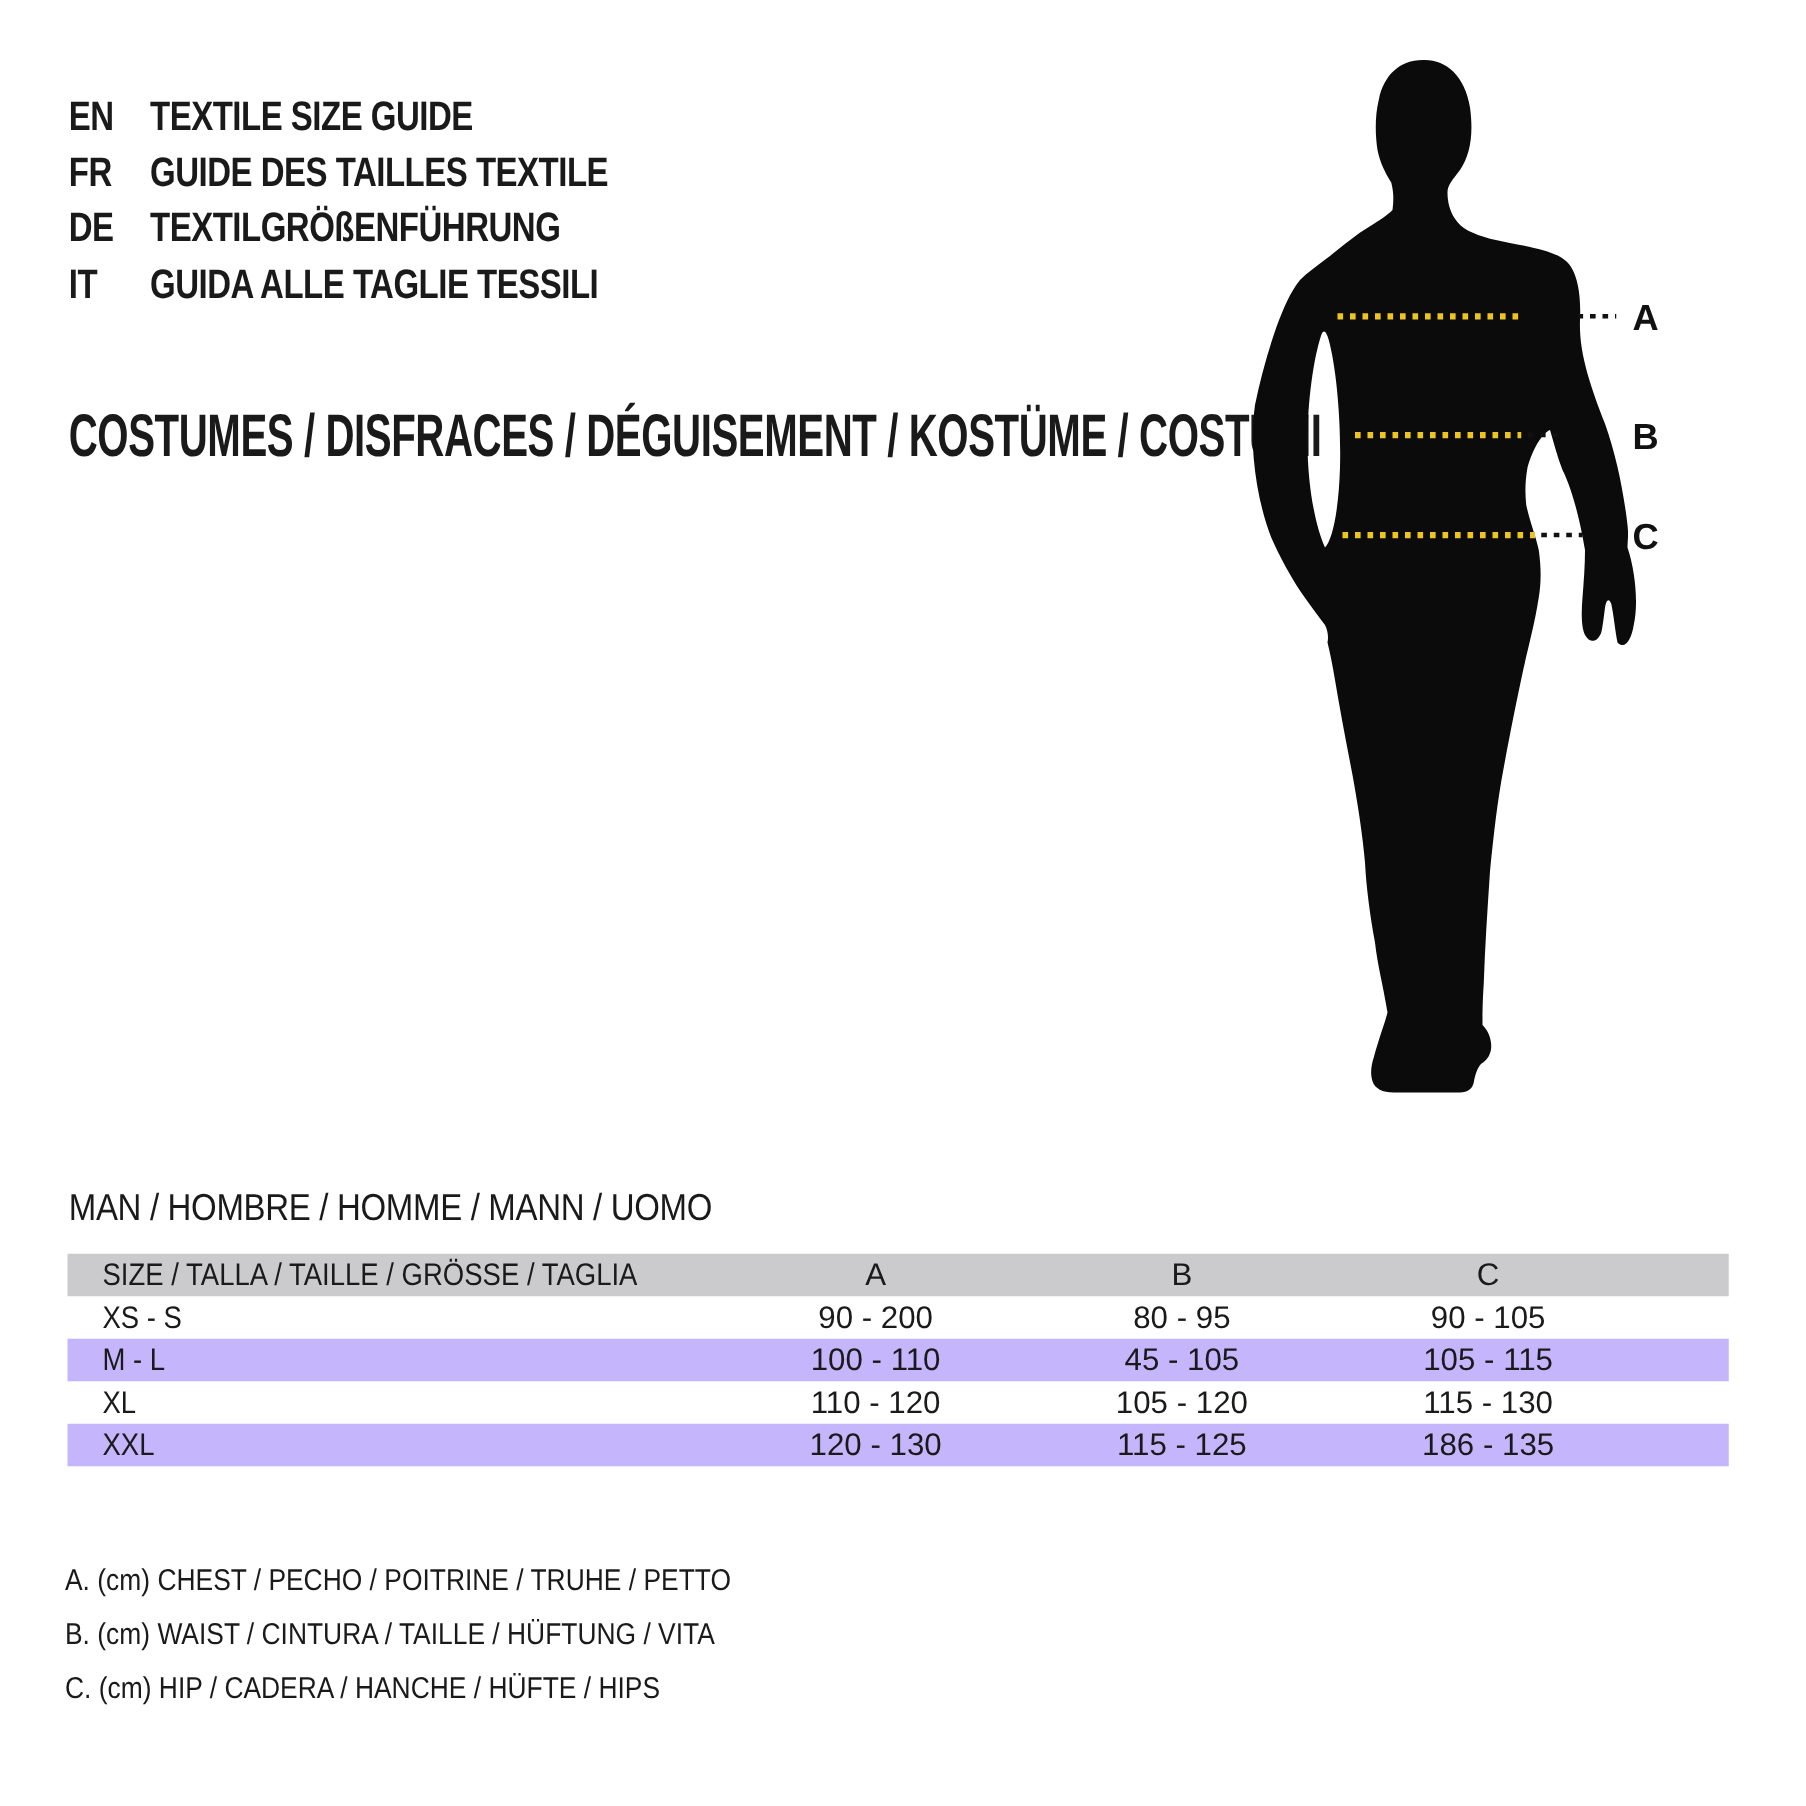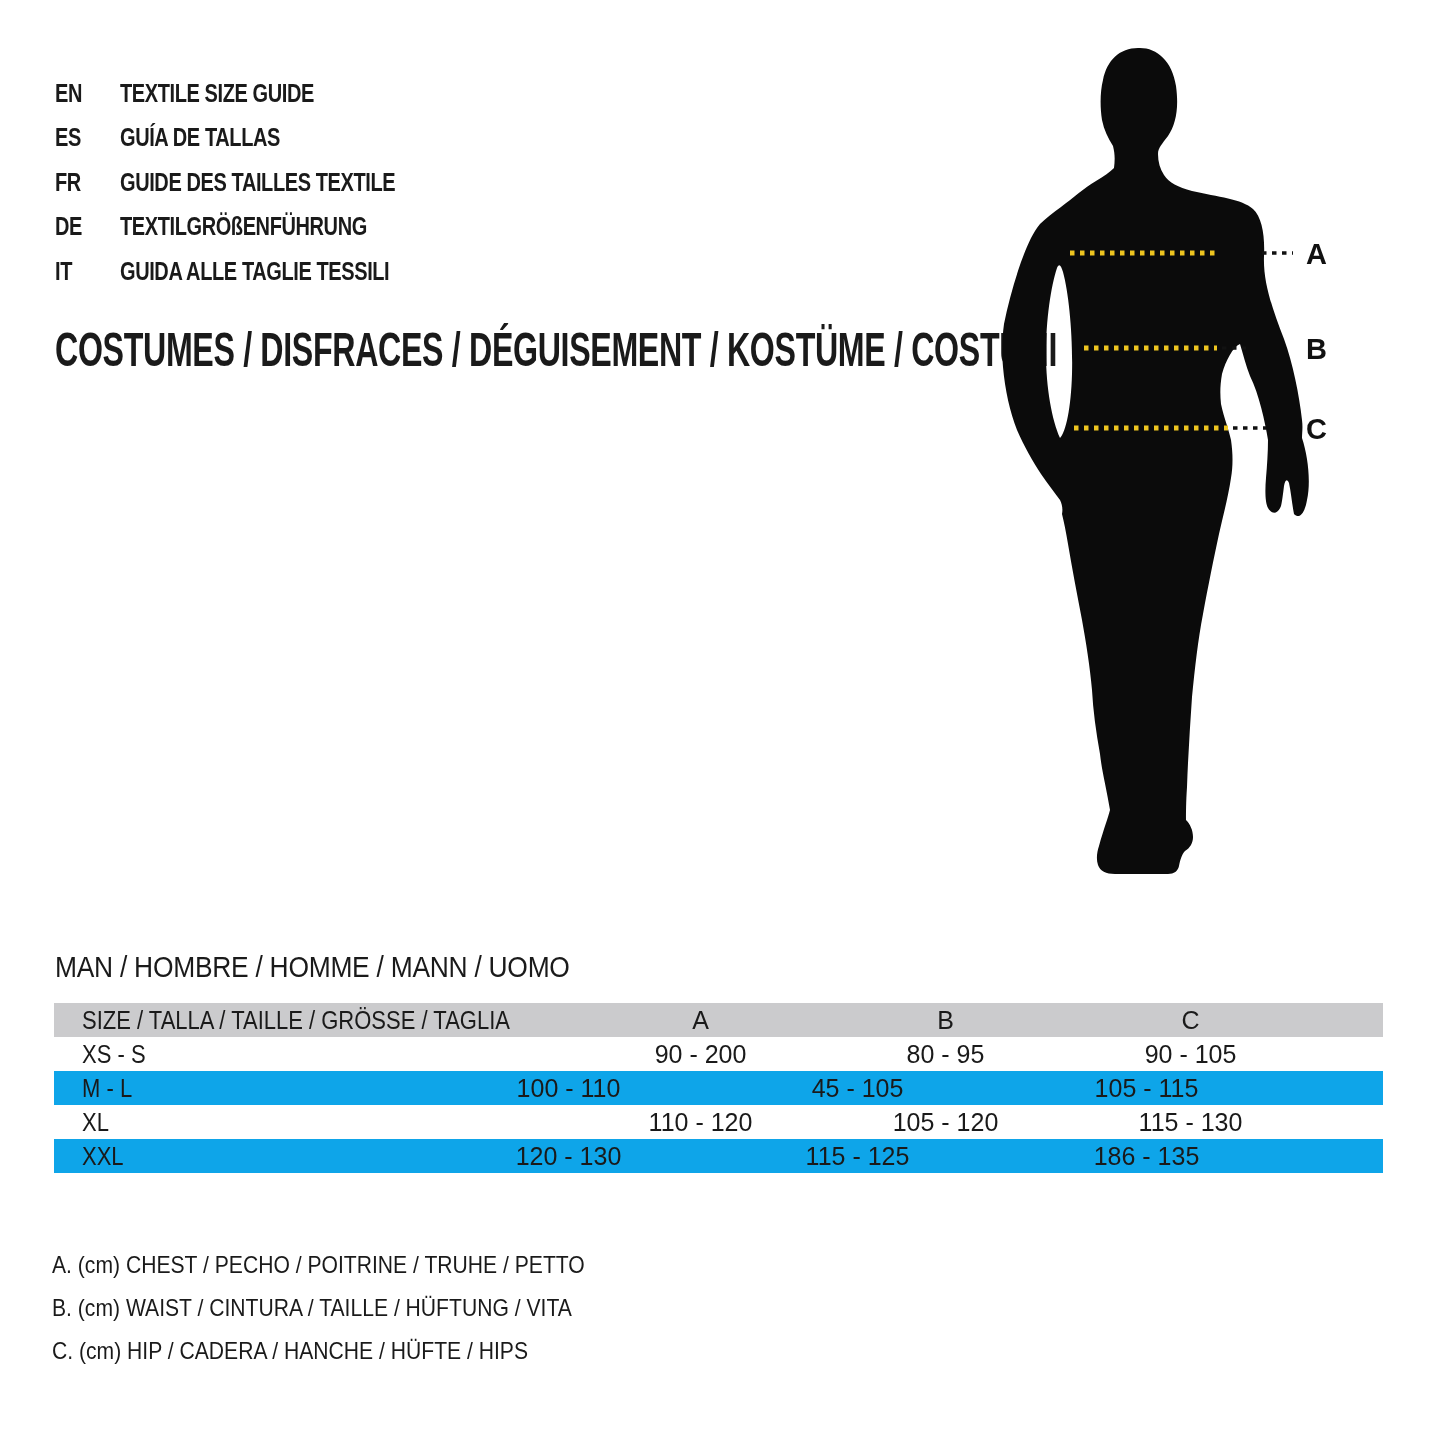--- a/index.html
+++ b/index.html
@@ -10,21 +10,21 @@
     font-family:"Liberation Sans",sans-serif;
     color:#1a1a1a;
     overflow:hidden;
   }
   
   .cx80{display:inline-block;white-space:nowrap;transform:scaleX(0.80);transform-origin:0 50%;}
   .cx88{display:inline-block;white-space:nowrap;transform:scaleX(0.88);transform-origin:0 50%;}
 
   
   .langs{position:absolute;left:55px;top:71px;width:640px;}
-  .lang-row{display:flex;height:44.5px;align-items:center;font-size:25px;font-weight:700;letter-spacing:-0.5px;}
+  .lang-row{display:flex;height:44.5px;align-items:center;font-size:33px;font-weight:700;letter-spacing:-0.5px;}
   .lang-code{width:65px;flex:0 0 65px;}
 
   
   .heading{
     position:absolute;left:55px;top:326px;height:48px;line-height:48px;
     font-size:48px;font-weight:700;white-space:nowrap;
     transform:scaleX(0.67);transform-origin:0 50%;letter-spacing:-0.5px;
   }
 
   
@@ -33,41 +33,37 @@
   .dash-k{stroke:#111111;stroke-width:3.5;stroke-dasharray:4.5 5.5;}
   .dash-y{stroke-width:5;stroke-dasharray:4.5 5.5;}
 
   
   .man-title{position:absolute;left:55px;top:948px;height:38px;line-height:38px;font-size:30px;letter-spacing:-0.3px;}
 
   
   .size-table{position:absolute;left:54px;top:1003px;width:1329px;}
   .tr{display:grid;grid-template-columns:1fr 245px 245px 245px 70px;height:34px;align-items:center;font-size:25px;padding-left:20px;}
   .tr.head{background:#cbcbcd;}
-  .tr:nth-child(3),.tr:nth-child(5){background:#0ea5e9;gap:44px;}
+  .tr:nth-child(3),.tr:nth-child(5){background:#c4b5fd;}
   .td-label{padding-left:8px;}
   .td-val{text-align:center;}
 
   
   .legend{position:absolute;left:52px;top:1243px;}
   .legend-line{height:43px;line-height:43px;font-size:24px;}
 </style>
 </head>
 <body>
 
 <div class="canvas">
 
   <div class="langs">
     <div class="lang-row">
       <span class="lang-code"><span class="cx80">EN</span></span>
       <span class="cx80">TEXTILE SIZE GUIDE</span>
-    </div>
-    <div class="lang-row">
-      <span class="lang-code"><span class="cx80">ES</span></span>
-      <span class="cx80">GUÍA DE TALLAS</span>
     </div>
     <div class="lang-row">
       <span class="lang-code"><span class="cx80">FR</span></span>
       <span class="cx80">GUIDE DES TAILLES TEXTILE</span>
     </div>
     <div class="lang-row">
       <span class="lang-code"><span class="cx80">DE</span></span>
       <span class="cx80">TEXTILGRÖßENFÜHRUNG</span>
     </div>
     <div class="lang-row">

